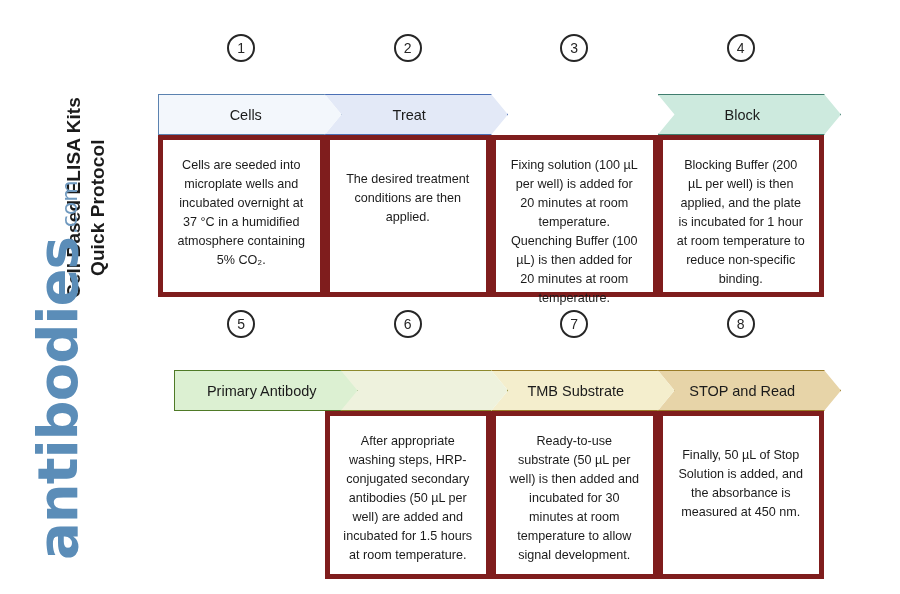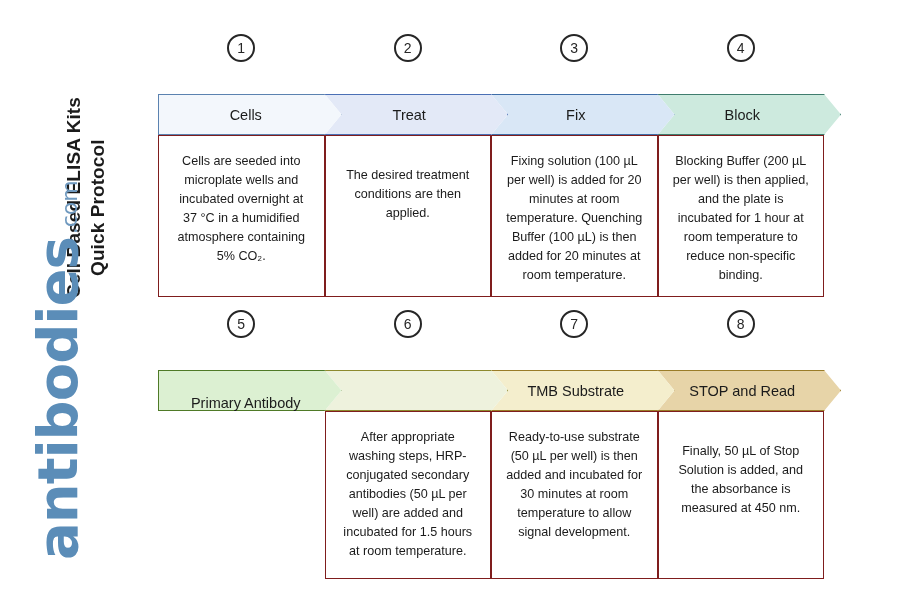--- a/index.html
+++ b/index.html
@@ -147,21 +147,21 @@
     position: relative;
     width: 666px;
   }
   #flow-row-1 .body-strip { height: 162px; }
   #flow-row-2 .body-strip { height: 168px; }
   .body-box {
     position: absolute;
     top: 0;
     height: 100%;
     box-sizing: border-box;
-    border: 1px solid #7f1d1d;
+    border: 5px solid #7f1d1d;
     background: #ffffff;
     display: flex;
     align-items: flex-start;
     justify-content: center;
     padding: 16px 13px 10px 13px;
   }
   .body-text {
     font-size: 12.6px;
     line-height: 19px;
     text-align: center;
@@ -205,24 +205,20 @@
     </div>
   <div class="chevron-strip">
       <div class="chev first" style="left: 0px; width: 183.5px; z-index: 10;">
         <div class="chev-shape" style="background: rgb(243, 247, 252); border-color: rgb(91, 130, 176); clip-path: polygon(0px 0px, 90.7357% 0px, 100% 50%, 90.7357% 100%, 0px 100%);"></div>
         <span class="chev-label">Cells</span>
       </div>
       <div class="chev" style="left: 166.5px; width: 183.5px; z-index: 9;">
         <div class="chev-shape" style="background: rgb(227, 233, 247); border-color: rgb(75, 111, 181); clip-path: polygon(0px 0px, 90.7357% 0px, 100% 50%, 90.7357% 100%, 0px 100%, 9.26431% 50%);"></div>
         <span class="chev-label">Treat</span>
       </div>
-      <div class="chev" style="left: 333px; width: 183.5px; z-index: 8;">
-        <div class="chev-shape" style="background: rgb(217, 231, 246); border-color: rgb(63, 110, 168); clip-path: polygon(0px 0px, 90.7357% 0px, 100% 50%, 90.7357% 100%, 0px 100%, 9.26431% 50%);"></div>
-        <span class="chev-label">Fix</span>
-      </div>
       <div class="chev" style="left: 499.5px; width: 183.5px; z-index: 7;">
         <div class="chev-shape" style="background: rgb(205, 234, 222); border-color: rgb(63, 125, 110); clip-path: polygon(0px 0px, 90.7357% 0px, 100% 50%, 90.7357% 100%, 0px 100%, 9.26431% 50%);"></div>
         <span class="chev-label">Block</span>
       </div>
     </div>
   <div class="body-strip">
       <div class="body-box b1" style="left: 0px; width: 166.5px;">
         <div class="body-text">Cells are seeded into microplate wells and incubated overnight at 37 °C in a humidified atmosphere containing 5% CO₂.</div>
       </div>
       <div class="body-box b2" style="left: 166.5px; width: 166.5px;">
@@ -246,21 +242,21 @@
         <span>6</span>
       </div>
       <div class="num-circle" style="left: 402.25px;">
         <span>7</span>
       </div>
       <div class="num-circle" style="left: 568.75px;">
         <span>8</span>
       </div>
     </div>
   <div class="chevron-strip">
-      <div class="chev first" style="left: 0px; width: 183.5px; z-index: 10; align-items: flex-end;">
+      <div class="chev first" style="left: 16px; width: 183.5px; z-index: 10;">
         <div class="chev-shape" style="background: rgb(220, 240, 210); border-color: rgb(79, 122, 39); clip-path: polygon(0px 0px, 90.7357% 0px, 100% 50%, 90.7357% 100%, 0px 100%);"></div>
         <span class="chev-label">Primary Antibody</span>
       </div>
       <div class="chev" style="left: 166.5px; width: 183.5px; z-index: 9;">
         <div class="chev-shape" style="background: rgb(238, 242, 221); border-color: rgb(141, 138, 46); clip-path: polygon(0px 0px, 90.7357% 0px, 100% 50%, 90.7357% 100%, 0px 100%, 9.26431% 50%);"></div>
       </div>
       <div class="chev" style="left: 499.5px; width: 183.5px; z-index: 7;">
         <div class="chev-shape" style="background: rgb(231, 212, 168); border-color: rgb(154, 124, 40); clip-path: polygon(0px 0px, 90.7357% 0px, 100% 50%, 90.7357% 100%, 0px 100%, 9.26431% 50%);"></div>
         <span class="chev-label">STOP and Read</span>
       </div>

